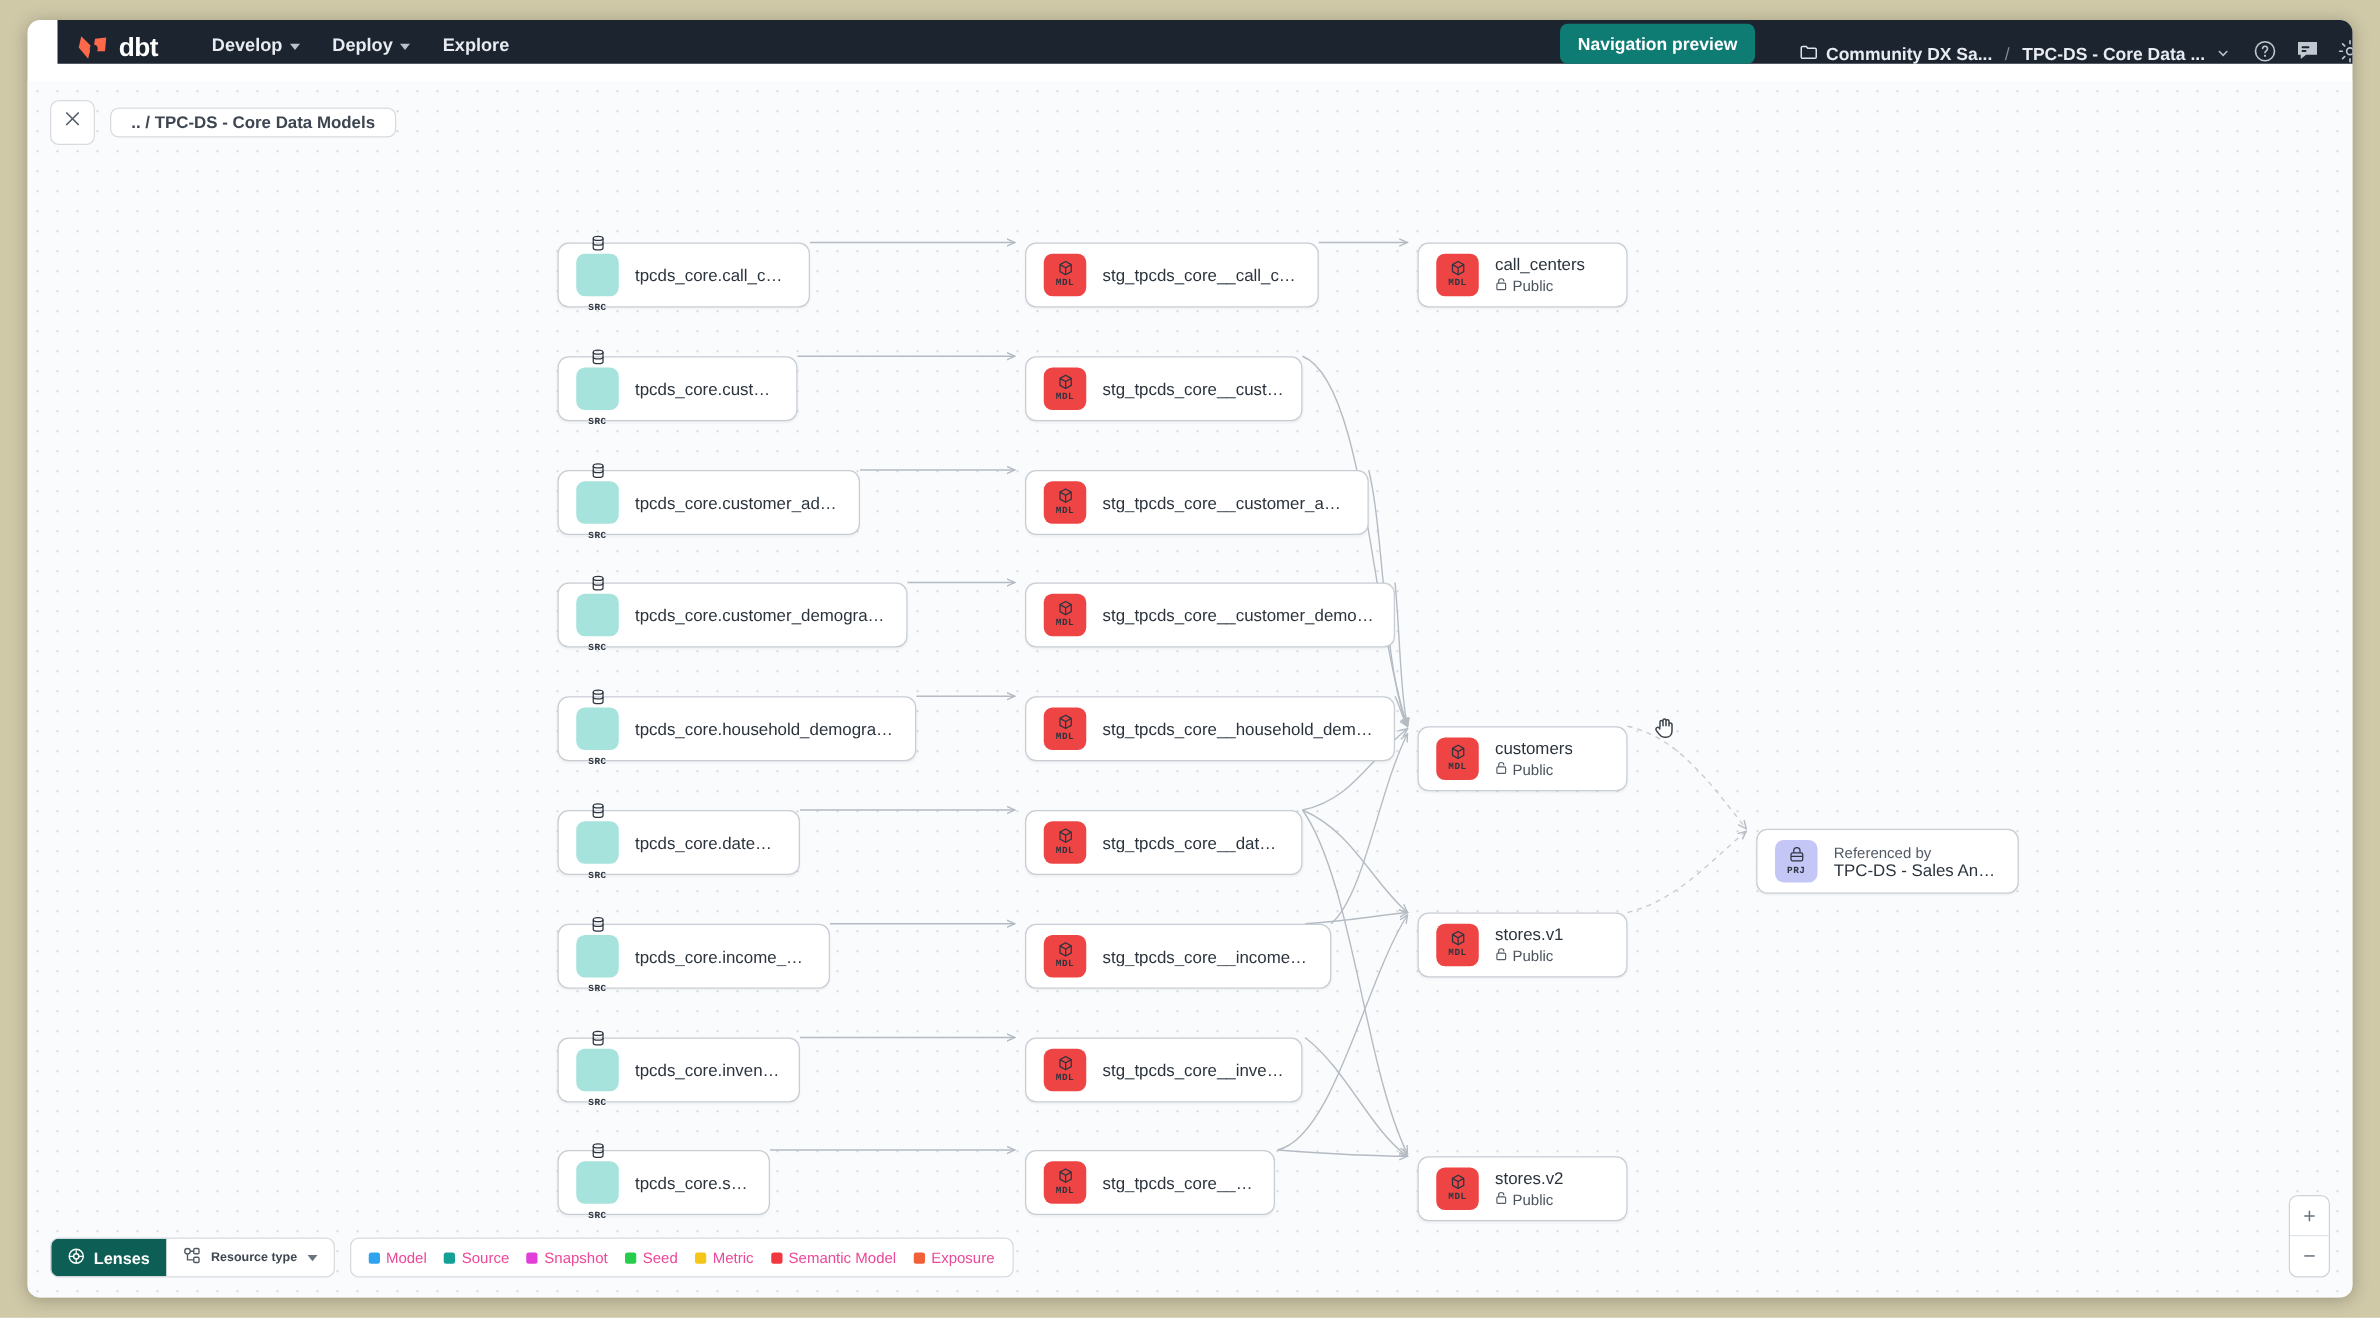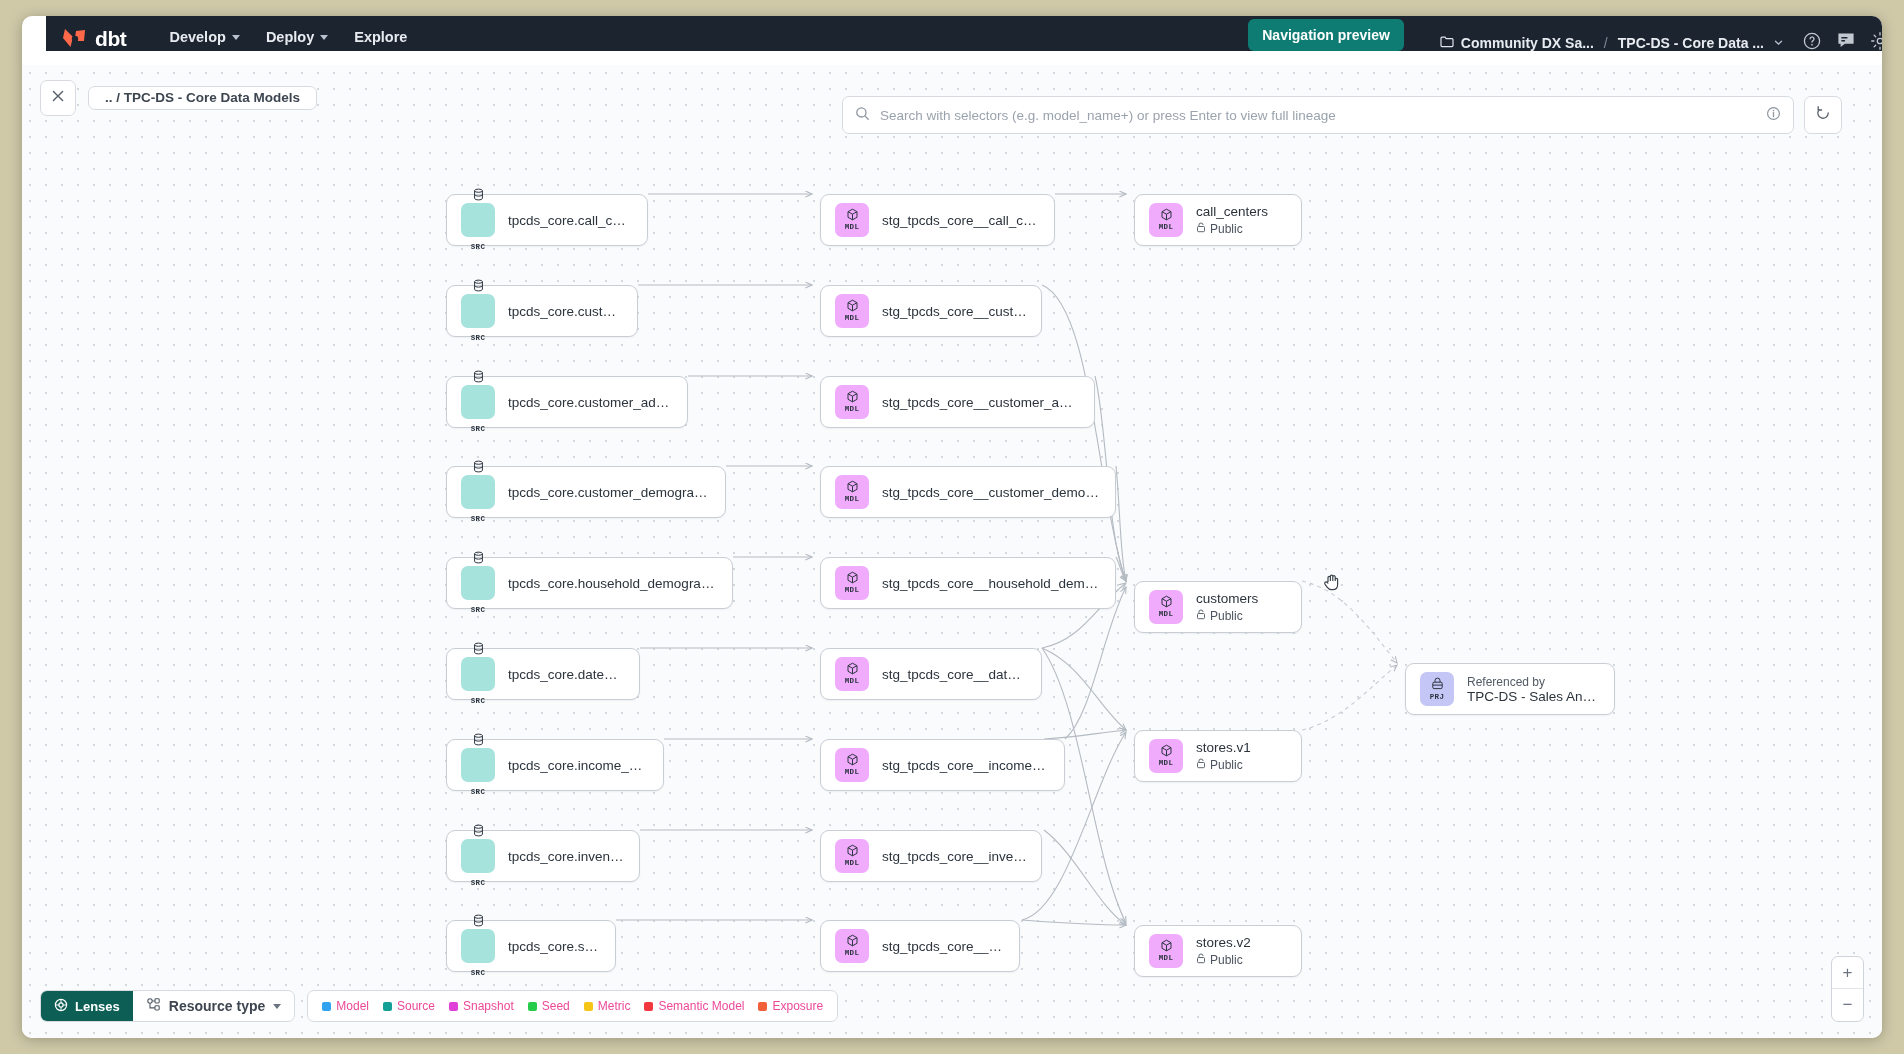--- a/index.html
+++ b/index.html
@@ -56,35 +56,35 @@
 
   .node { position:absolute; background:#fff; border:1px solid #c9ced5; border-radius:9px;
           display:flex; align-items:center; padding:0 14px; gap:13px; cursor:pointer;
           box-shadow:0 1px 2px rgba(16,24,40,.05); }
   .nicon { width:34px; height:34px; border-radius:7px; flex:0 0 34px;
            display:flex; flex-direction:column; align-items:center; justify-content:center; gap:0px; }
   .nicon .gl { font-size:13px; line-height:13px; color:#2c3540; }
   .nicon .tag { font-size:7.5px; line-height:9px; letter-spacing:.4px; color:#2c3540;
                 font-family:"Liberation Mono", monospace; font-weight:700; }
   .src .nicon { background:#a5e3dc;gap:40px; }
-  .mdl .nicon { background:#f0abfc; }
+  .mdl .nicon { background:#ef4444; }
   .prj .nicon { background:#c4c6f5; }
   .ntext { overflow:hidden; }
   .nlabel { font-size:13.5px; color:#2b333c; white-space:nowrap; overflow:hidden;
             text-overflow:ellipsis; }
   .nsub { font-size:12px; color:#4b545e; display:flex; align-items:center; gap:4px; margin-top:3px; }
   .nkicker { font-size:12px; color:#525b65; }
 
   
   .bottom { position:absolute; left:18px; bottom:16px; display:flex; gap:12px; align-items:center; z-index:6;}
   .lensgrp { display:flex; height:32px; border:1px solid #d7dbe0; border-radius:7px; overflow:hidden;
              background:#fff; }
   .lens { background:#0d5f55; color:#ffffff; display:flex;align-items:center;gap:7px;
           padding:0 13px; font-size:13px; font-weight:600; cursor:pointer; }
-  .restype { display:flex;align-items:center;gap:8px; padding:0 13px; font-size:14px;
+  .restype { display:flex;align-items:center;gap:8px; padding:0 13px; font-size:10px;
              color:#3d4650; font-weight:600; cursor:pointer; }
   .legend { height:32px; border:1px solid #d7dbe0; border-radius:7px; background:#fff;
             display:flex; align-items:center; gap:14px; padding:0 14px; }
   .lg { display:flex; align-items:center; gap:5px; font-size:12px; color:#ec4899; }
   .sw { width:9px; height:9px; border-radius:2px; }
 
   .zoomctl { position:absolute; right:18px; bottom:16px; width:33px; border:1px solid #cfd4da;
              border-radius:7px; background:#fff; overflow:hidden; z-index:6; }
   .zb { height:32px; display:flex; align-items:center; justify-content:center; cursor:pointer;
         font-size:17px; color:#6b747e; }
@@ -540,46 +540,20 @@
     <div class="btn-x">
       <span>
         <svg width="14" height="14" viewBox="0 0 14 14">
             <path d="M2.4 2.4l9.2 9.2M11.6 2.4l-9.2 9.2" stroke="#57606a" stroke-width="1.4" stroke-linecap="round"></path>
           </svg>
       </span>
     </div>
     <div class="pill">.. / TPC-DS - Core Data Models</div>
   </div>
 
-  <div class="searchwrap">
-    <div class="search">
-      <span>
-        <svg width="15" height="15" viewBox="0 0 15 15" fill="none">
-          <circle cx="6.4" cy="6.4" r="4.6" stroke="#8d959e" stroke-width="1.3"></circle>
-          <path d="M9.9 9.9l3.3 3.3" stroke="#8d959e" stroke-width="1.3" stroke-linecap="round"></path>
-        </svg>
-      </span>
-      <input type="text" placeholder="Search with selectors (e.g. model_name+) or press Enter to view full lineage" style="">
-      <span>
-        <svg width="15" height="15" viewBox="0 0 15 15" fill="none">
-          <circle cx="7.5" cy="7.5" r="5.9" stroke="#8d959e" stroke-width="1.2"></circle>
-          <path d="M7.5 6.6v4.1" stroke="#8d959e" stroke-width="1.3" stroke-linecap="round"></path>
-          <circle cx="7.5" cy="4.6" r=".8" fill="#8d959e"></circle>
-        </svg>
-      </span>
-    </div>
-    <div class="btn-refresh">
-      <span>
-        <svg width="16" height="16" viewBox="0 0 16 16" fill="none">
-          <path d="M13.2 8A5.2 5.2 0 113.9 4.8" stroke="#57606a" stroke-width="1.3" stroke-linecap="round"></path>
-          <path d="M3.2 1.6v3.4h3.4" stroke="#57606a" stroke-width="1.3" stroke-linecap="round" stroke-linejoin="round"></path>
-        </svg>
-      </span>
-    </div>
-  </div>
 
   <div class="bottom">
     <div class="lensgrp">
       <div class="lens">
         <span>
           <svg width="14" height="14" viewBox="0 0 14 14" fill="none">
             <circle cx="7" cy="7" r="5.6" stroke="#fff" stroke-width="1.2"></circle>
             <circle cx="7" cy="7" r="2.1" stroke="#fff" stroke-width="1.2"></circle>
             <path d="M7 1.4v3.5M7 9.1v3.5M1.4 7h3.5M9.1 7h3.5" stroke="#fff" stroke-width="1"></path>
           </svg>

